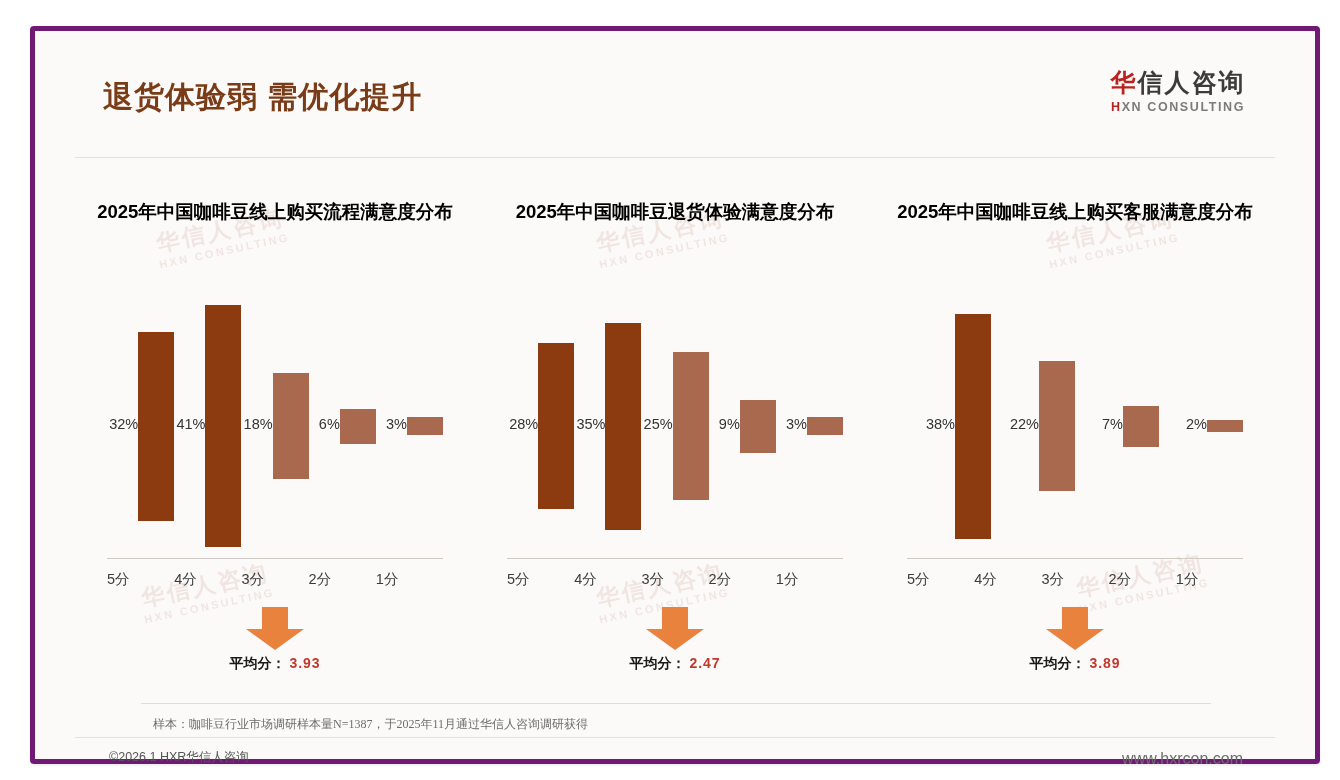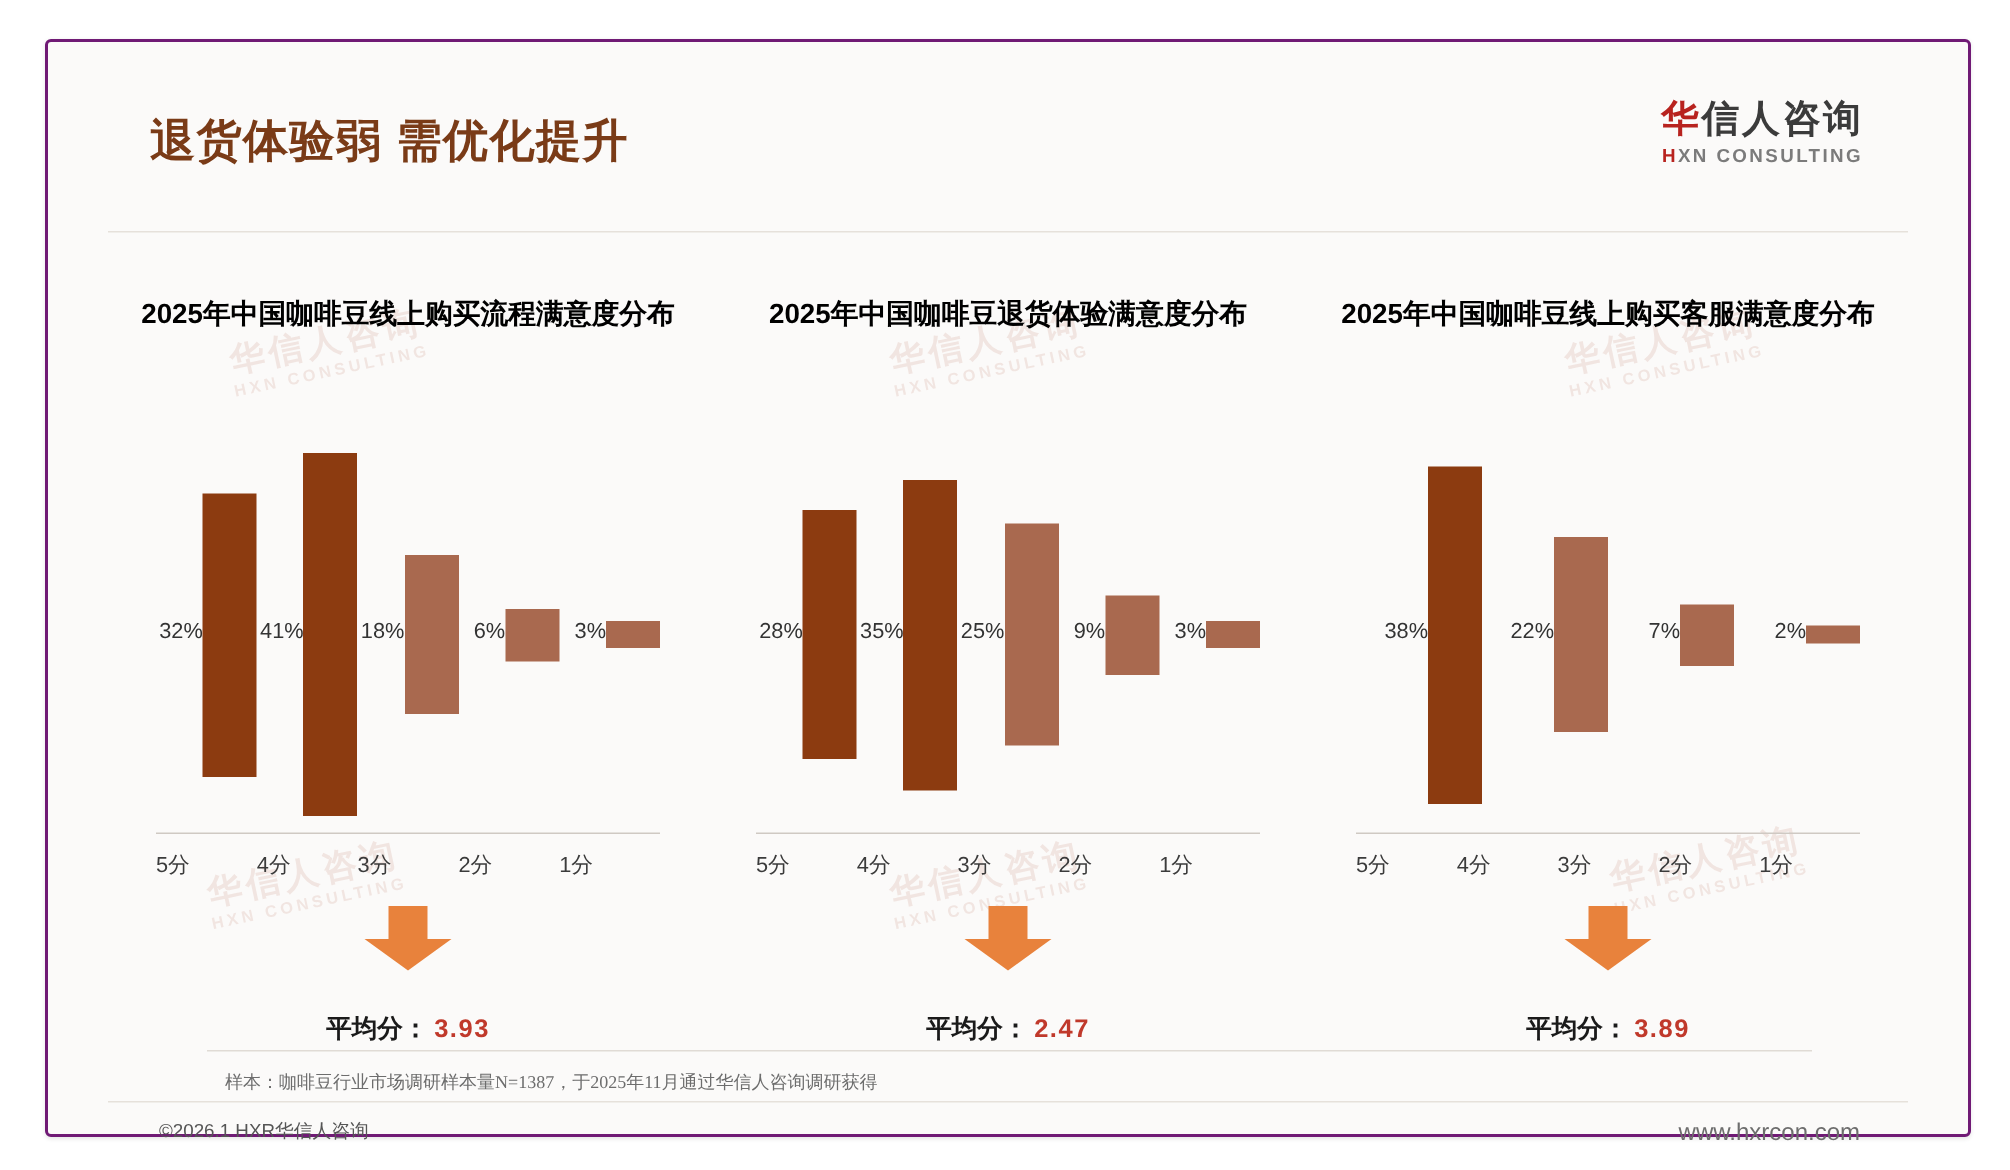--- a/index.html
+++ b/index.html
@@ -15,21 +15,21 @@
     background: #ffffff;
     overflow: hidden;
   }
   .page-frame {
     position: absolute;
     left: 30px;
     top: 26px;
     width: 1280px;
     height: 728px;
     background: #fbfaf9;
-    border: 2px solid #701a75;
+    border: 5px solid #701a75;
     border-radius: 4px;
     box-shadow: 0 1px 3px rgba(0,0,0,0.10);
   }
   
   .header {
     position: absolute;
     left: 0; top: 0;
     width: 100%;
     height: 100px;
   }
@@ -179,22 +179,22 @@
     margin-top: 14px;
   }
   .arrow svg {
     position: absolute;
     left: 50%;
     transform: translateX(-50%);
     top: 0;
   }
   .avg {
     text-align: center;
-    margin-top: 24px;
-    font-size: 17px;
+    margin-top: 2px;
+    font-size: 14px;
     font-weight: bold;
     color: #1a1a1a;
     white-space: nowrap;
   }
   .avg .num {
     color: #c0392b;
     font-weight: bold;
     letter-spacing: 1px;
     margin-left: 4px;
   }

